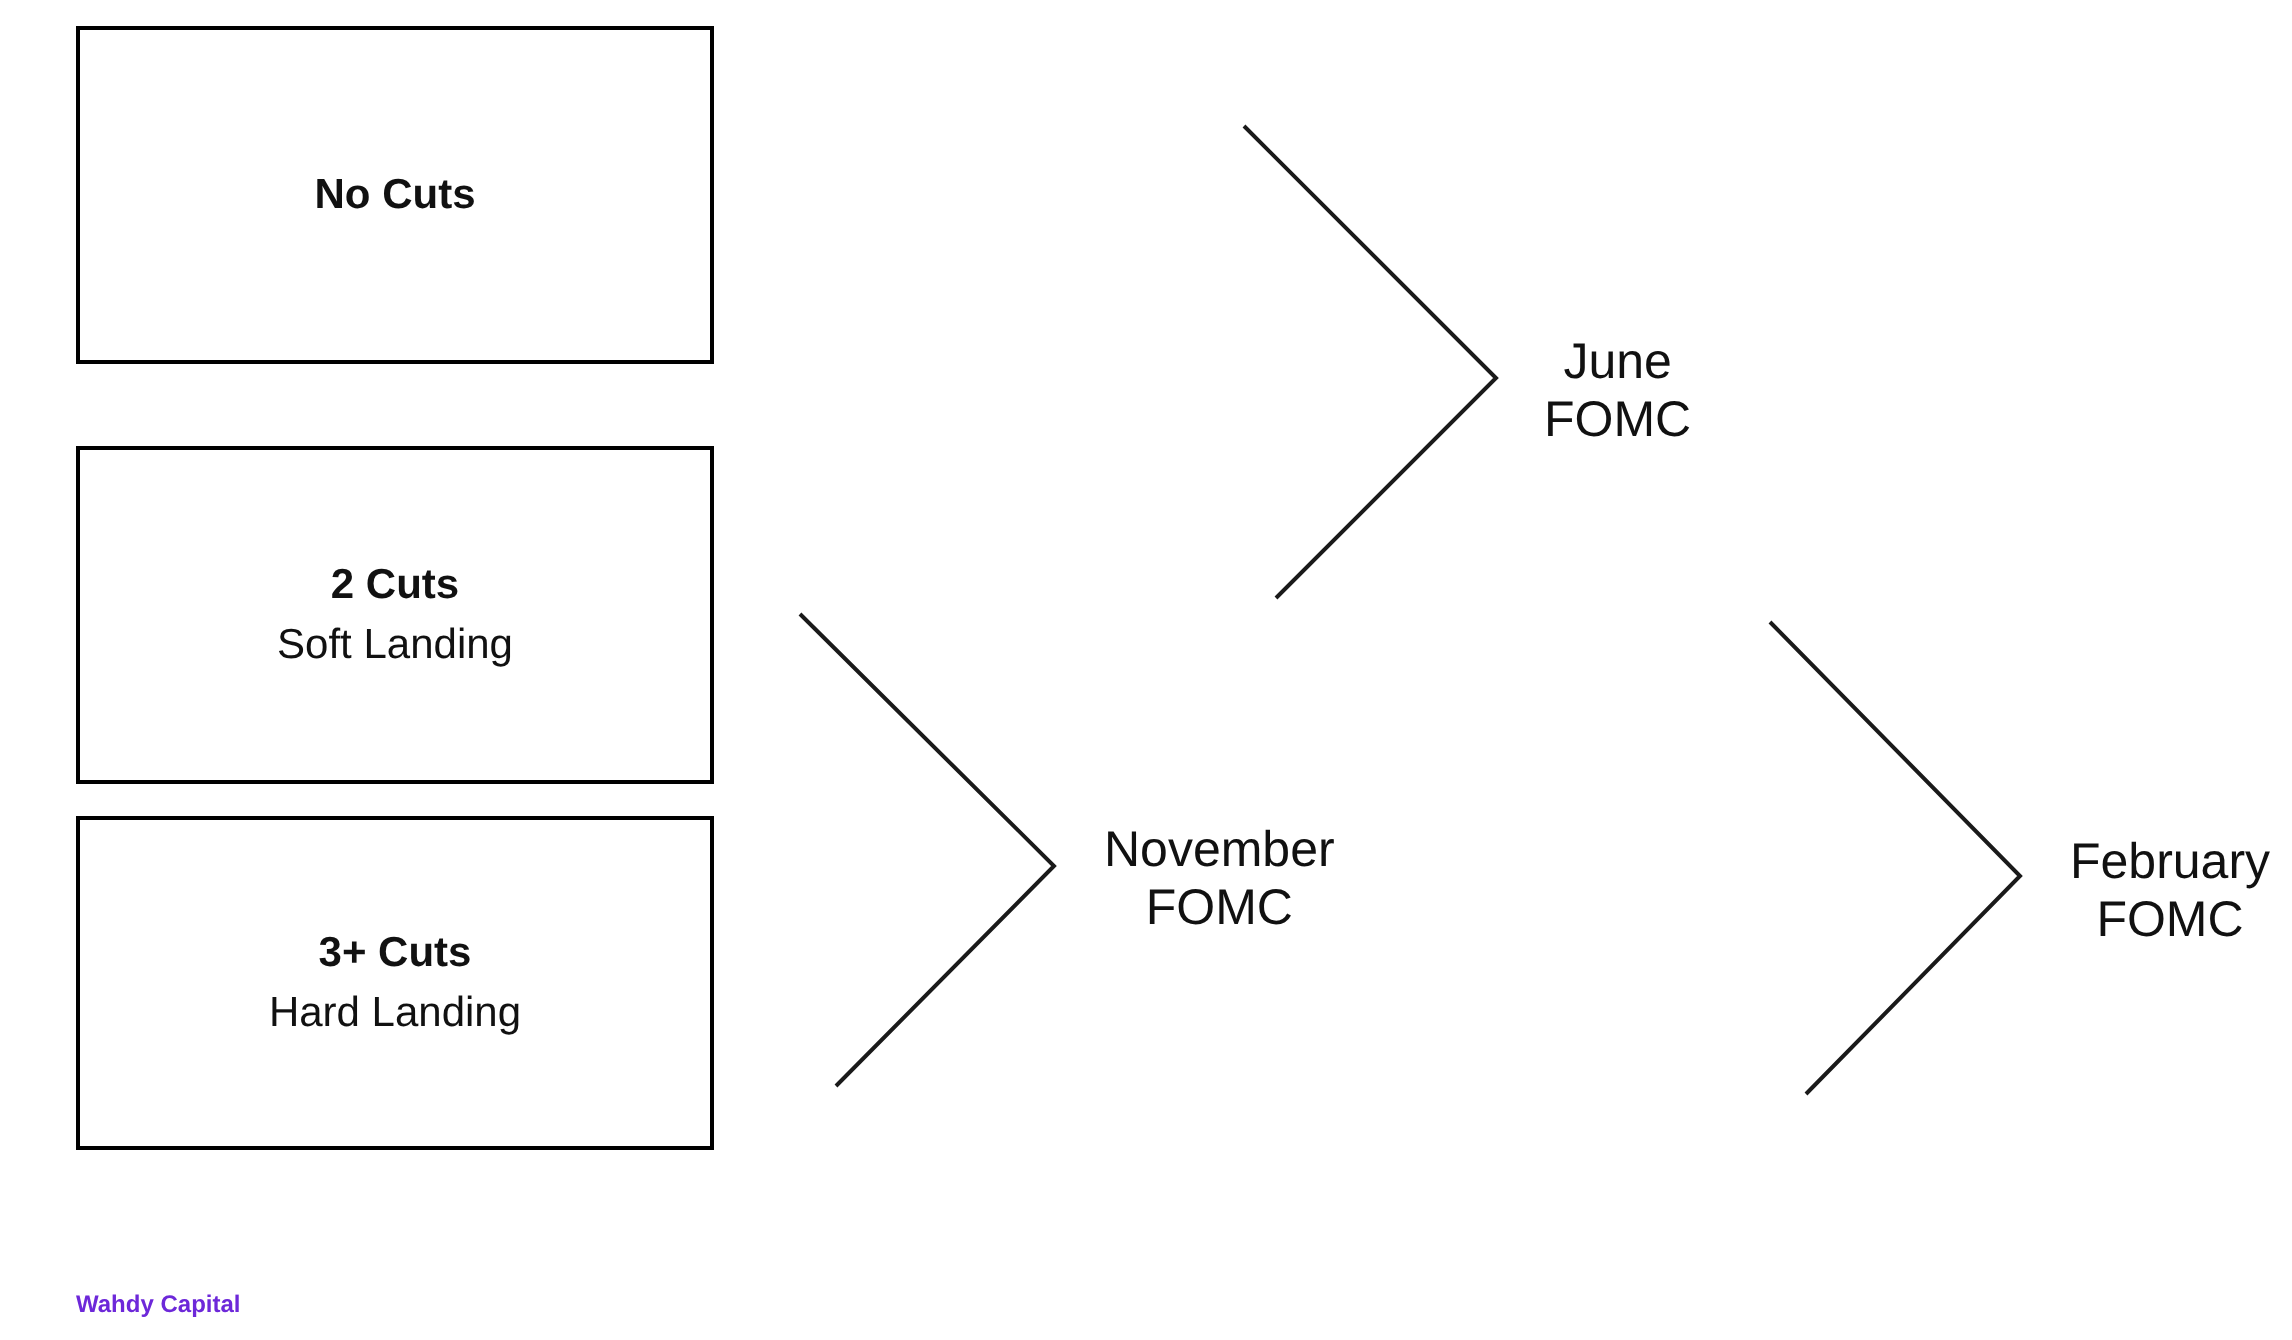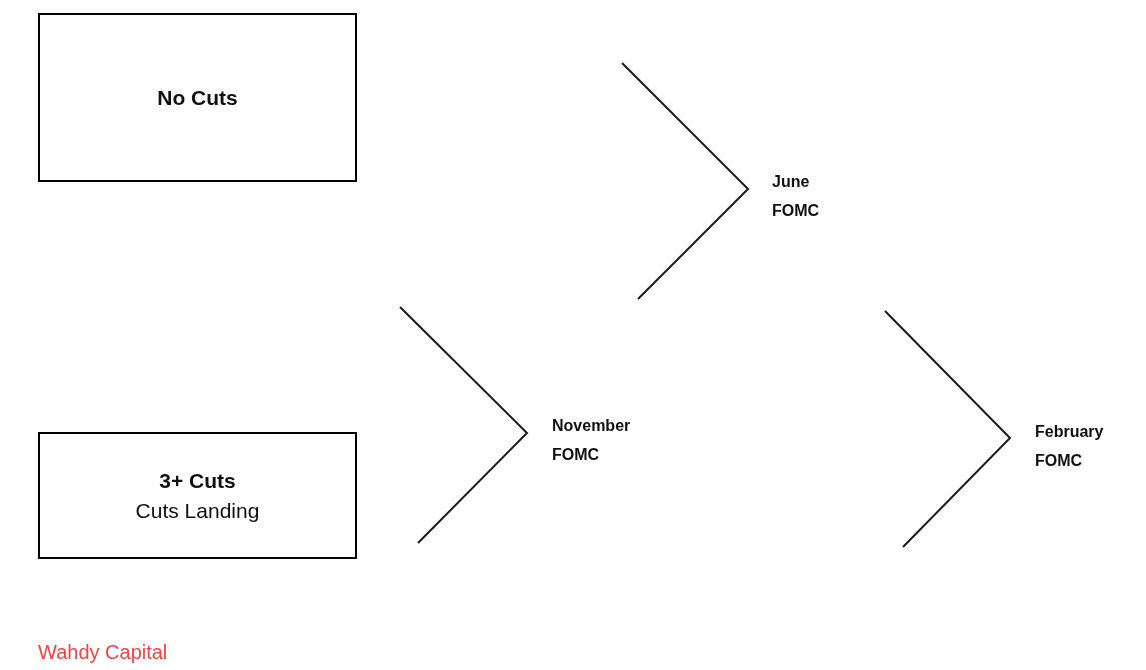--- a/index.html
+++ b/index.html
@@ -20,21 +20,21 @@
     height: 169px;
     border: 2px solid #000000;
     background: #ffffff;
     display: flex;
     flex-direction: column;
     align-items: center;
     justify-content: center;
   }
   .scenario-box.box-1 { top: 13px; }
   .scenario-box.box-2 { top: 223px; }
-  .scenario-box.box-3 { top: 432px; height: 127px; }
+  .scenario-box.box-3 { top: 408px; height: 167px; }
   .scenario-title {
     font-size: 21px;
     font-weight: bold;
     line-height: 30px;
   }
   .scenario-subtitle {
     font-size: 21px;
     font-weight: normal;
     line-height: 30px;
   }
@@ -47,51 +47,56 @@
     pointer-events: none;
   }
   .chevron-layer polyline {
     fill: none;
     stroke-width: 2;
     stroke-linecap: butt;
     stroke-linejoin: miter;
   }
   .milestone {
     position: absolute;
-    font-size: 16px;
-    font-weight: bold;
+    font-size: 25px;
+    font-weight: normal;
     line-height: 29px;
     white-space: nowrap;
+    text-align: center;
   }
   .milestone.march { left: 552px; top: 411px; }
   .milestone.june  { left: 772px; top: 167px; }
   .milestone.july  { left: 1035px; top: 417px; }
   .credit {
     position: absolute;
     left: 38px;
     top: 642px;
-    font-size: 20px;
-    font-weight: normal;
+    font-size: 12px;
+    font-weight: bold;
     line-height: 20px;
-    color: #ef4444;
+    color: #6d28d9;
   }
 </style>
 </head>
 <body>
 
 <div class="canvas">
 
   <div class="scenario-box box-1">
     <div class="scenario-title">No Cuts</div>
   </div>
 
+  <div class="scenario-box box-2">
+    <div class="scenario-title">2 Cuts</div>
+    <div class="scenario-subtitle">Soft Landing</div>
+  </div>
 
   <div class="scenario-box box-3">
     <div class="scenario-title">3+ Cuts</div>
-    <div class="scenario-subtitle">Cuts Landing</div>
+    <div class="scenario-subtitle">Hard Landing</div>
   </div>
 
   <svg class="chevron-layer" viewBox="0 0 1146 670" xmlns="http://www.w3.org/2000/svg" aria-hidden="true">
     <polyline points="400,307 527,433 418,543" stroke="#1a1a1a"></polyline>
     <polyline points="622,63 748,189 638,299" stroke="#1a1a1a"></polyline>
     <polyline points="885,311 1010,438 903,547" stroke="#1a1a1a"></polyline>
   </svg>
 
   <div class="milestone march">
     <div>November</div>

